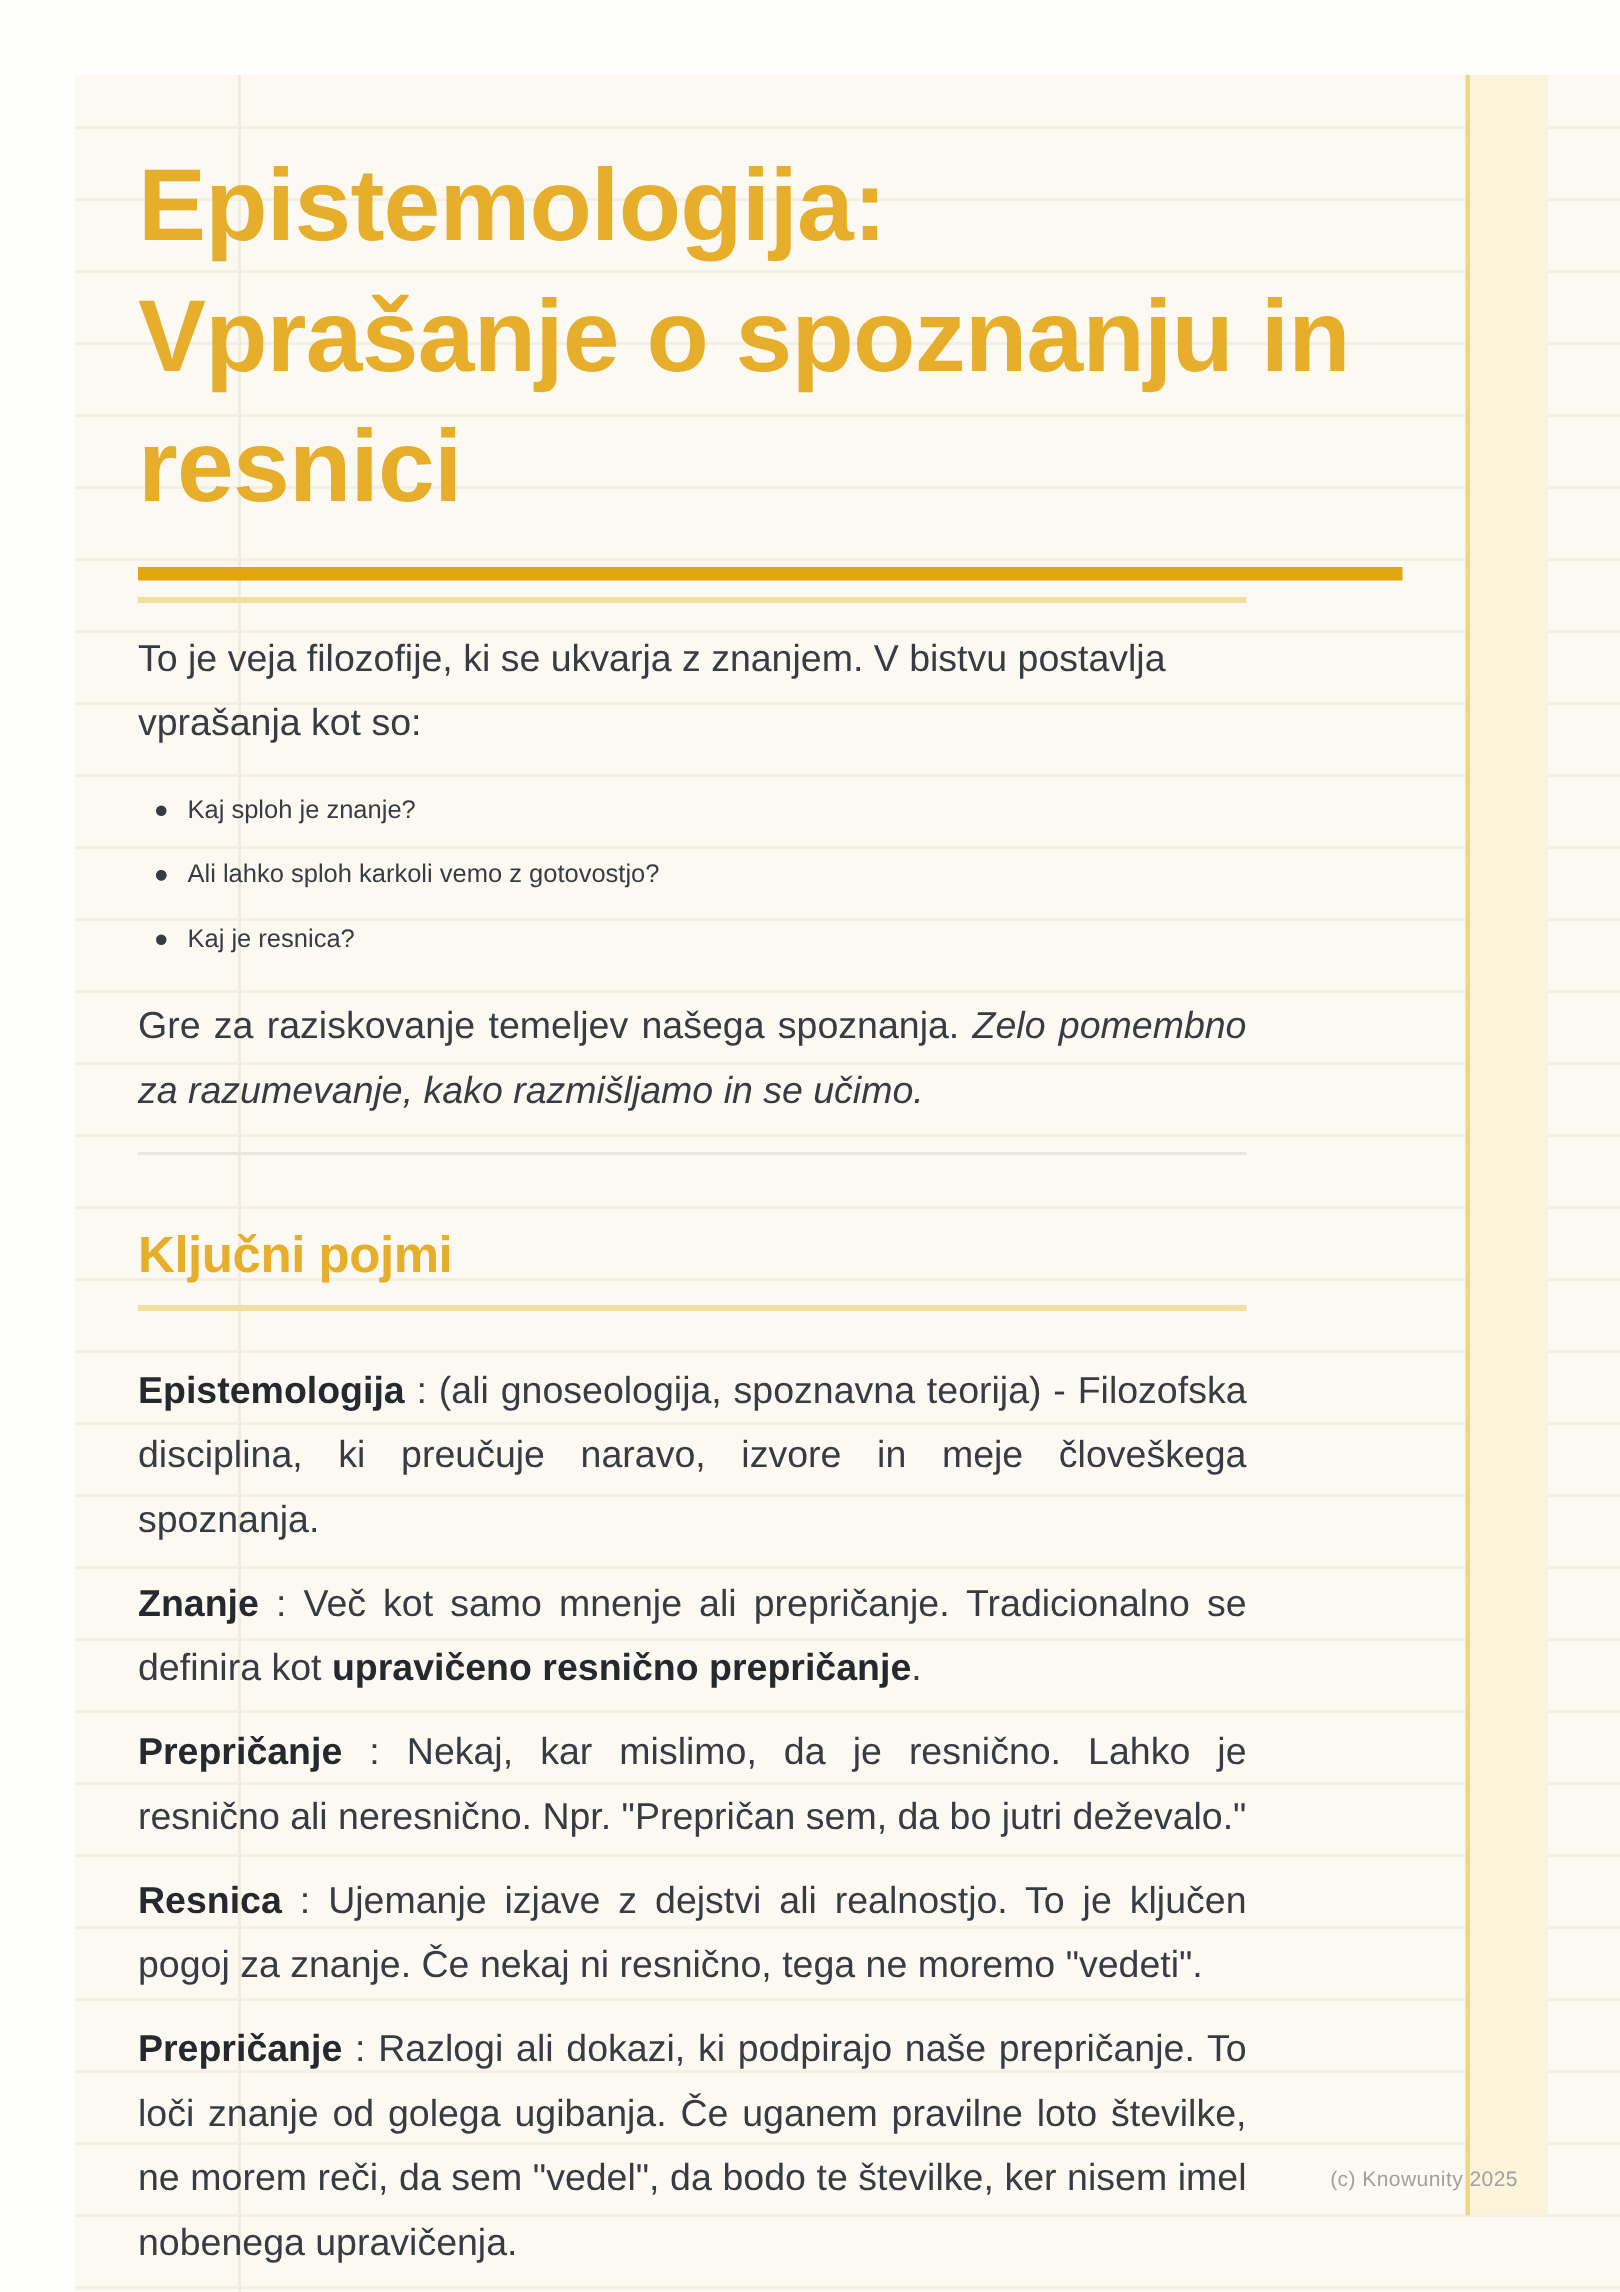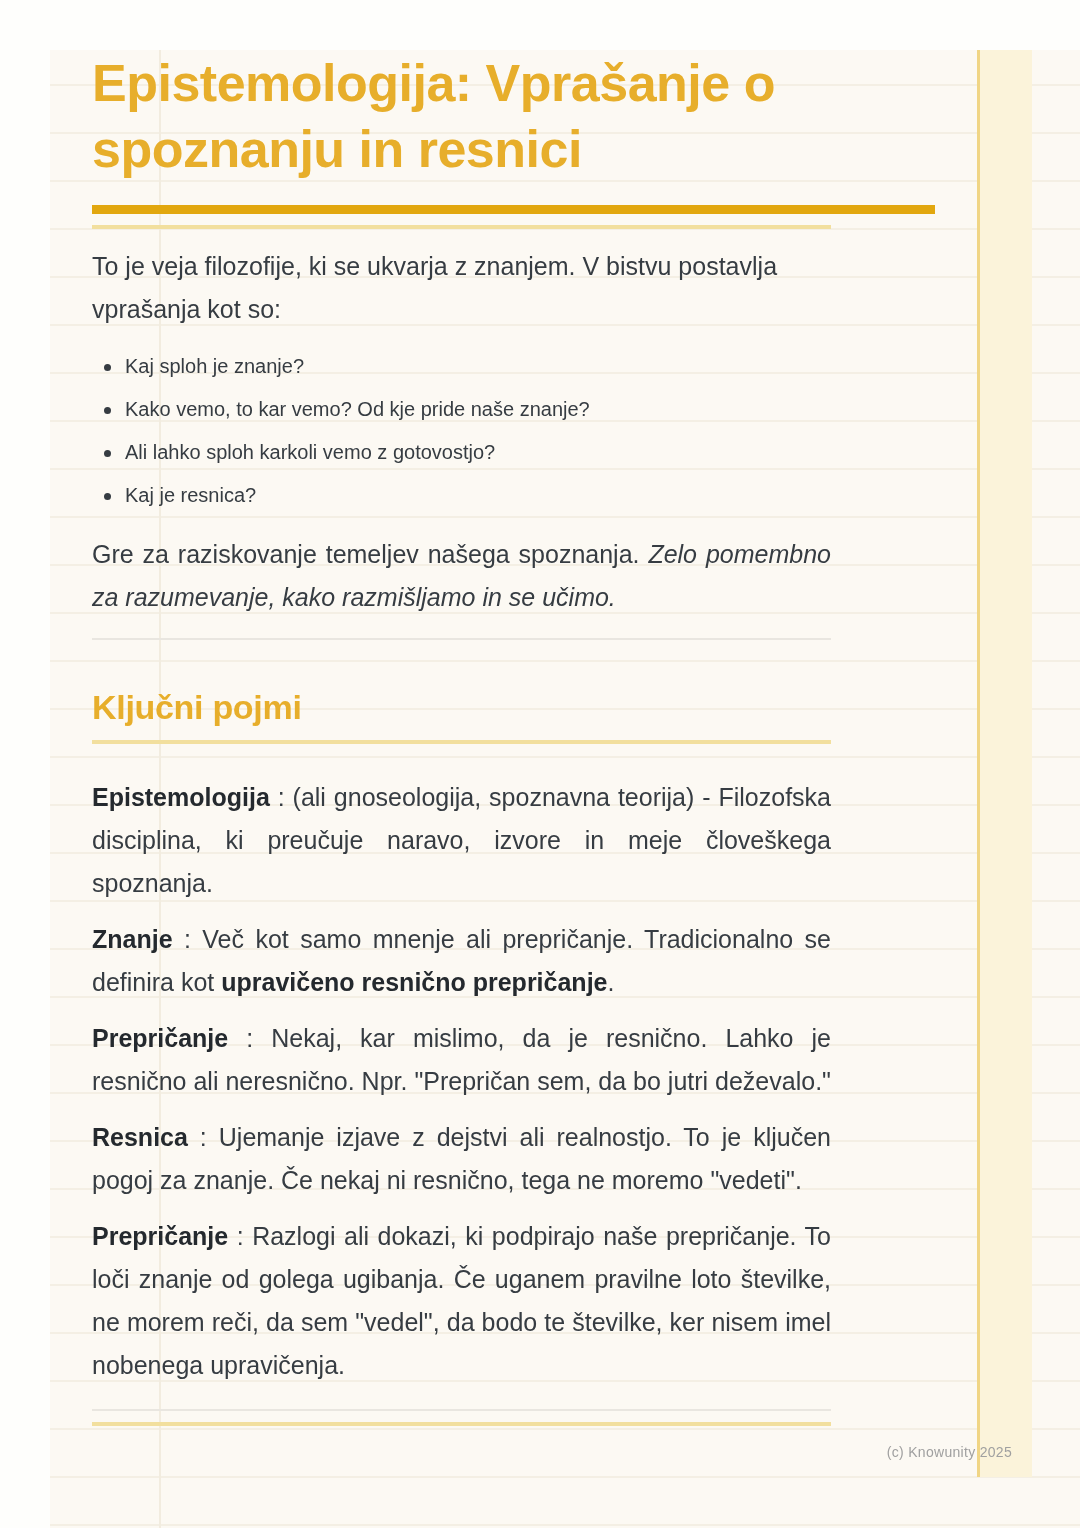--- a/index.html
+++ b/index.html
@@ -26,23 +26,24 @@
     width: 55px; height: 1427px;
     background: #fbf3da;
     border-left: 3px solid #f0d585;
   }
   .content {
     position: absolute;
     left: 42px; top: 0;
     width: 843px;
   }
   h1.doc-title {
+    margin-top: 44px;
     width: 820px;
-    font-size: 52px;
-    line-height: 66px;
+    font-size: 68px;
+    line-height: 87px;
     font-weight: 700;
     letter-spacing: -0.5px;
     color: #e7ae2b;
   }
   .rule-thick {
     margin-top: 23px;
     width: 843px; height: 9px;
     background: #e2a70e;
   }
   h2.sec-heading {
@@ -71,21 +72,21 @@
   strong { font-weight: 700; color: #24292e; }
   em { font-style: italic; }
   ul.q-list {
     list-style: none;
     margin-top: 14px;
     width: 739px;
   }
   ul.q-list li {
     position: relative;
     padding-left: 33px;
-    font-size: 20px;
+    font-size: 17px;
     line-height: 43px;
     color: #363c42;
   }
   ul.q-list .dot {
     position: absolute;
     left: 12px; top: 19px;
     width: 7px; height: 7px;
     border-radius: 50%;
     background: #363c42;
   }
@@ -116,21 +117,21 @@
     <h1 class="doc-title">Epistemologija: Vprašanje o spoznanju in resnici</h1>
 
     <div class="rule-thick"></div>
 
     <div class="rule-pale"></div>
 
     <p class="body-text">To je veja filozofije, ki se ukvarja z znanjem. V bistvu postavlja vprašanja kot so:</p>
 
     <ul class="q-list">
       <li><span class="dot"></span><span>Kaj sploh je znanje?</span></li>
-      <li><span class="dot"></span><span>Kako vemo, to kar vemo? Od kje pride naše znanje?</span></li>
+      <li><span class="dot"></span></li>
       <li><span class="dot"></span><span>Ali lahko sploh karkoli vemo z gotovostjo?</span></li>
       <li><span class="dot"></span><span>Kaj je resnica?</span></li>
     </ul>
 
     <p class="body-text justified"><span>Gre za raziskovanje temeljev našega spoznanja. </span><em>Zelo pomembno za razumevanje, kako razmišljamo in se učimo.</em></p>
 
     <div class="divider"></div>
 
     <h2 class="sec-heading sec-gap">Ključni pojmi</h2>
     <div class="rule-pale"></div>

